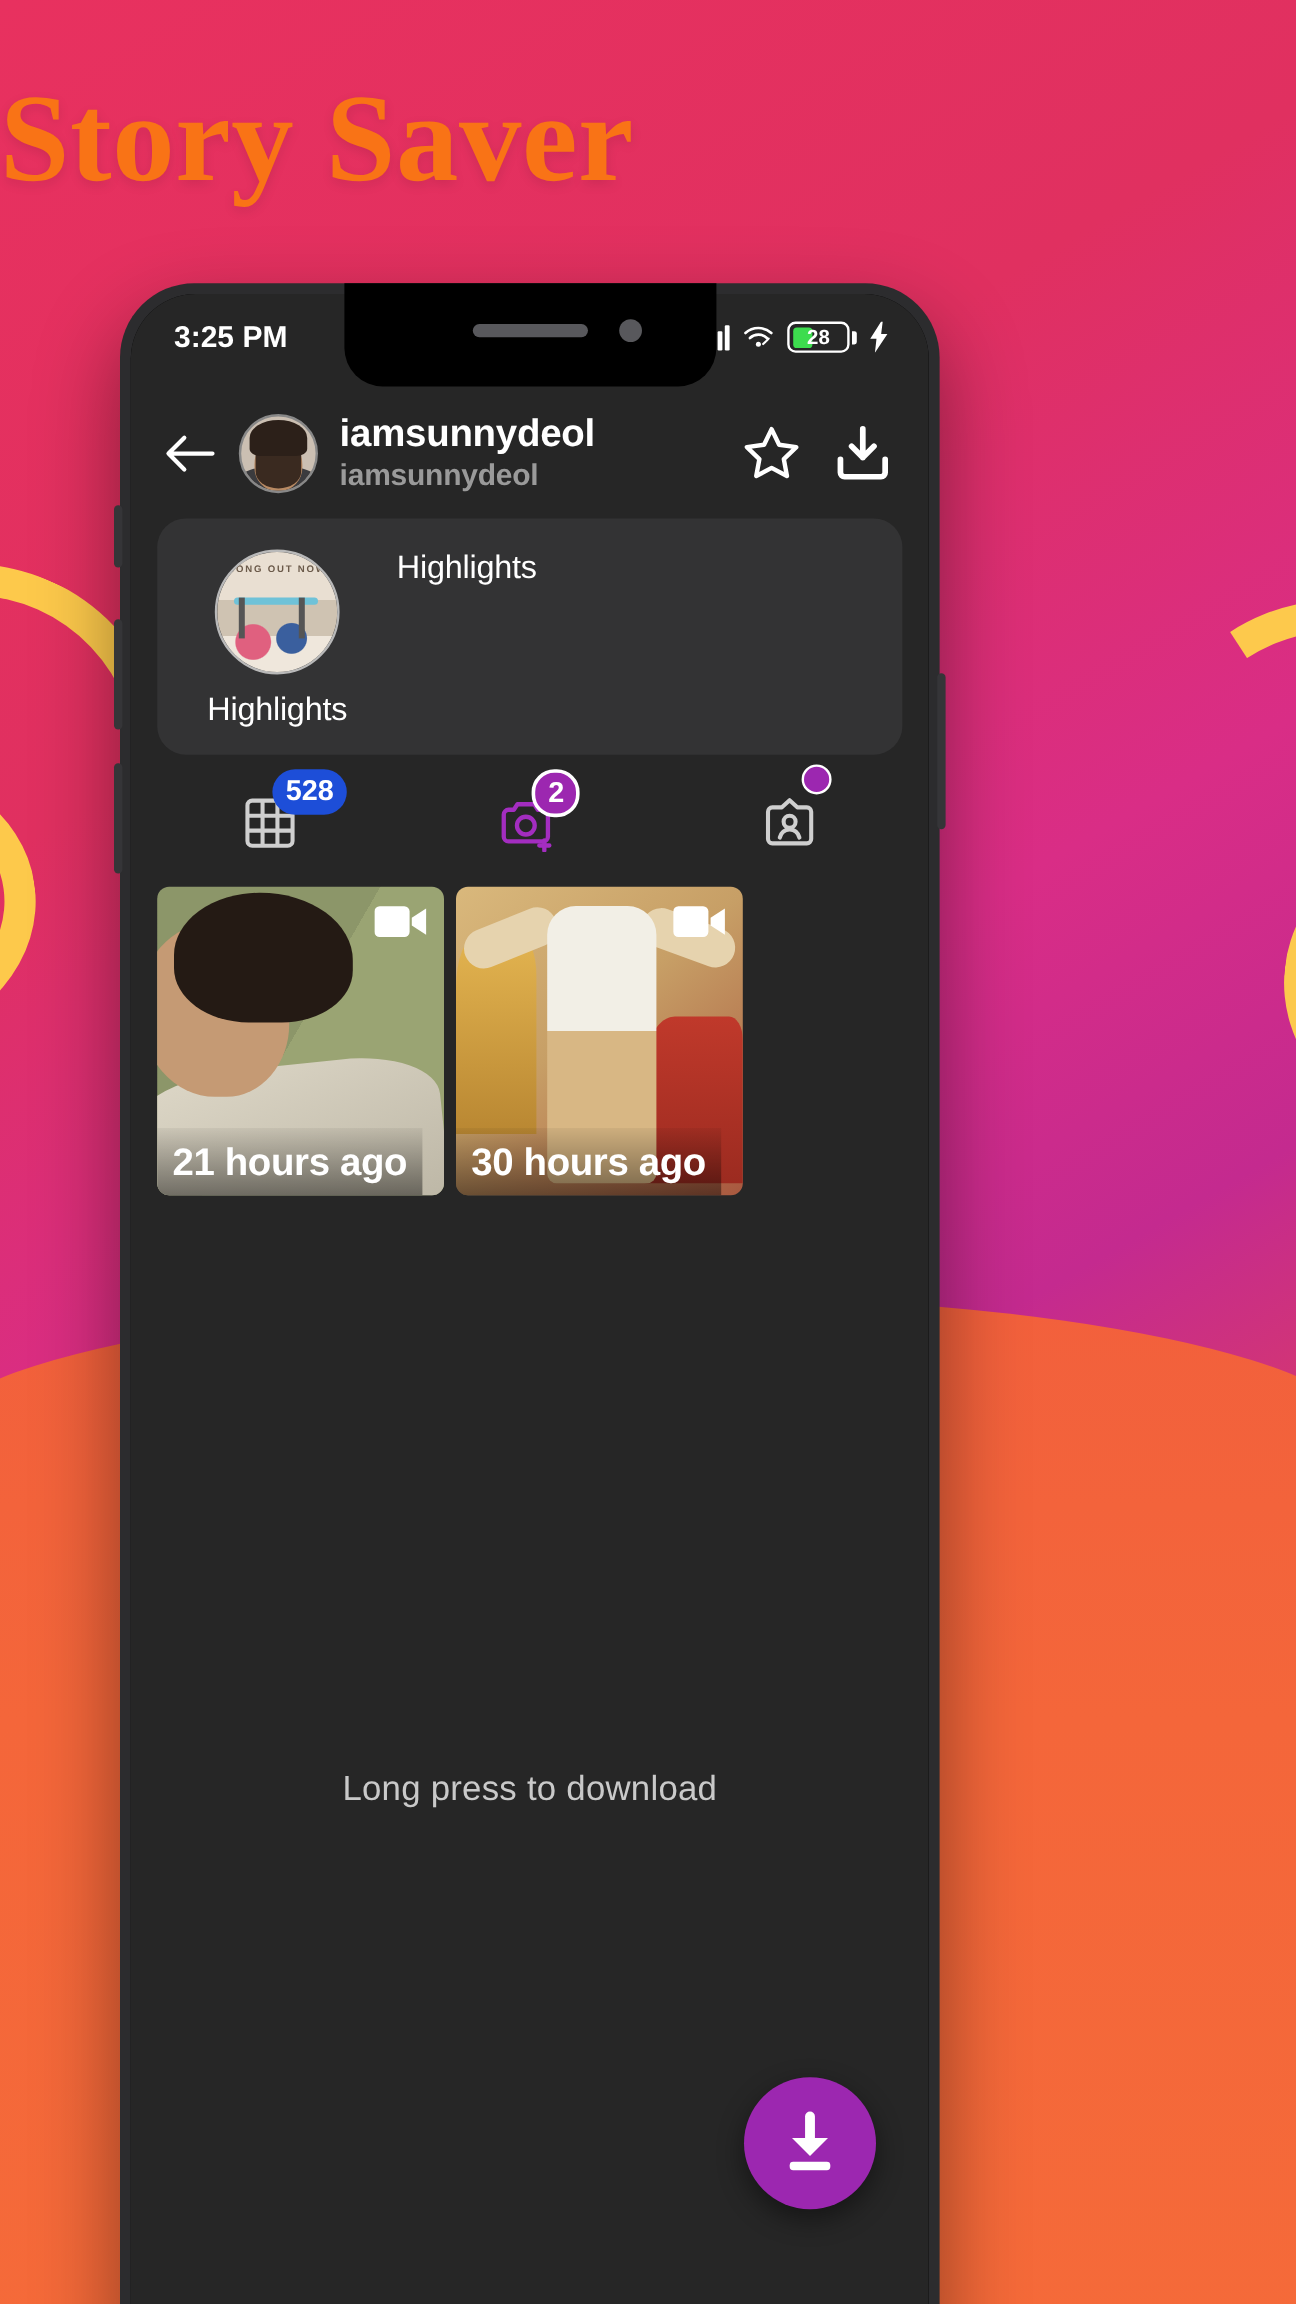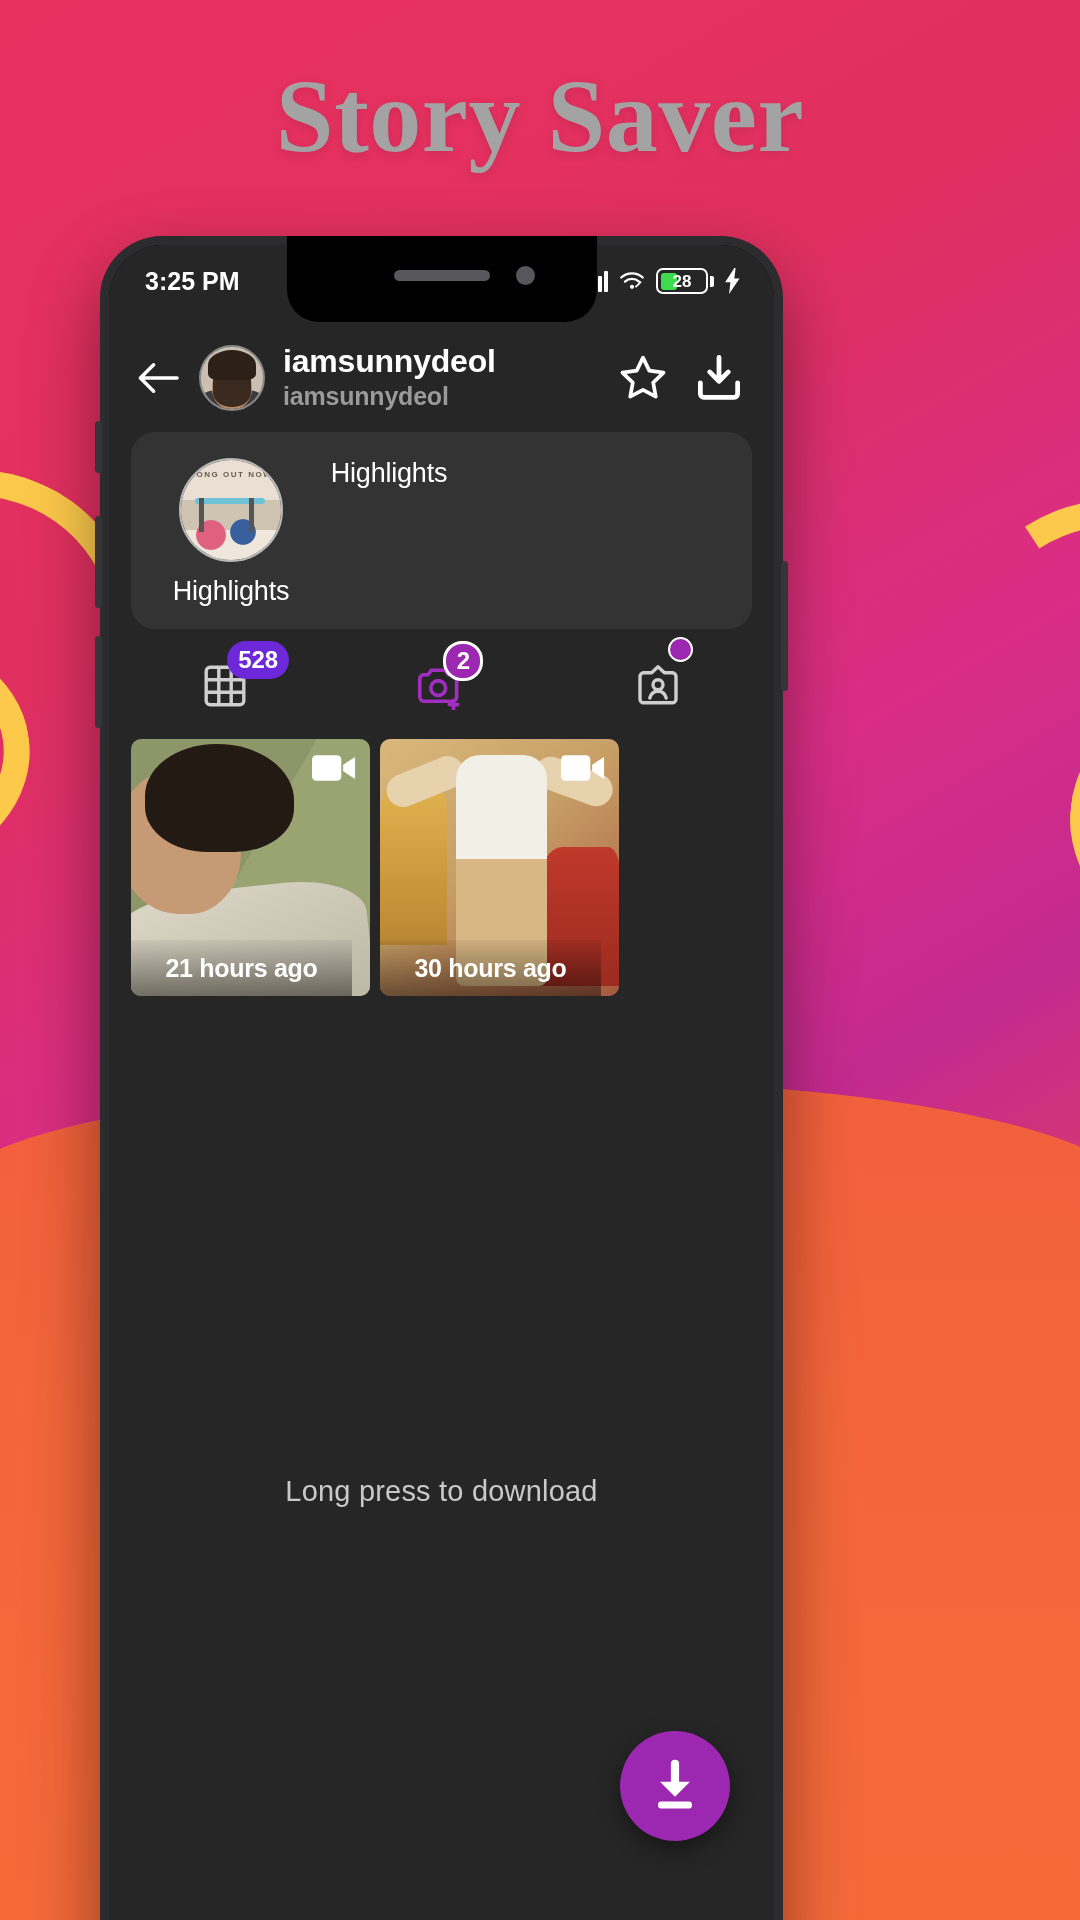--- a/index.html
+++ b/index.html
@@ -18,23 +18,23 @@
   .swirl{position:absolute;border:26px solid #ffd24a;border-radius:50%;opacity:.95}
   .swirl.a{left:-190px;top:470px;width:330px;height:330px;
     border-color:#ffd24a transparent transparent #ffd24a;transform:rotate(24deg)}
   .swirl.b{left:-230px;top:640px;width:260px;height:230px;
     border-color:transparent #ffd24a #ffd24a transparent;transform:rotate(-8deg)}
   .swirl.c{right:-200px;top:500px;width:330px;height:330px;
     border-color:#ffd24a #ffd24a transparent transparent;transform:rotate(12deg)}
   .swirl.d{right:-240px;top:700px;width:250px;height:240px;
     border-color:transparent transparent #ffd24a #ffd24a;transform:rotate(6deg)}
 
-  #promo-title{position:absolute;top:60px;left:0;right:0;text-align:center;
+  #promo-title{position:absolute;top:60px;left:0;right:0;
     font-family:"Liberation Serif","DejaVu Serif",serif;font-weight:700;
-    font-size:104px;letter-spacing:.5px;color:#a3a3a3;line-height:1.08;
+    font-size:104px;letter-spacing:.5px;color:#f97316;line-height:1.08;
     text-shadow:0 3px 10px rgba(0,0,0,.10)}
 
   
   #phone{position:absolute;left:100px;top:236px;width:683px;height:1760px;
     background:#2c2c2e;border-radius:62px;
     box-shadow:0 30px 70px rgba(0,0,0,.42);
     padding:9px}
   .phone-inner{position:absolute;inset:9px;background:#000;border-radius:54px;overflow:hidden}
   .side-btn{position:absolute;background:#353538;border-radius:4px}
   .side-btn.mute{left:-5px;top:185px;width:7px;height:52px}
@@ -106,21 +106,21 @@
   .thumb2{position:absolute;inset:0;background:linear-gradient(180deg,#0d0d12 0 62%,#17171d 100%)}
   .t2-slash{position:absolute;top:4%;width:17px;height:58%;background:
     linear-gradient(180deg,#caa88c,#6d5342);transform:skewX(-13deg);opacity:.9}
   .t2-txt{position:absolute;bottom:14%;left:0;right:0;text-align:center;
     font-size:19px;font-weight:800;color:#fff;letter-spacing:.5px}
 
   
   .tabs{display:flex;flex:none;padding:28px 8px 18px}
   .tab{flex:1;display:flex;justify-content:center;position:relative}
   .tab-ic{position:relative;width:64px;height:58px;display:flex;align-items:center;justify-content:center}
-  .badge{position:absolute;top:-16px;left:34px;background:#6d28d9;color:#fff;
+  .badge{position:absolute;top:-16px;left:34px;background:#1d4ed8;color:#fff;
     border-radius:19px;min-width:42px;height:38px;padding:0 11px;
     display:flex;align-items:center;justify-content:center;
     font-size:24px;font-weight:700;line-height:1}
   .badge.ring{background:#9c27b0;border:3px solid #fff;min-width:40px;height:40px;padding:0 8px}
   .dot-badge{position:absolute;top:-20px;left:42px;width:25px;height:25px;border-radius:50%;
     background:#9c27b0;border:2px solid #fff}
 
   
   .grid{display:flex;gap:10px;padding:6px 22px 0;flex:none}
   .cell{width:239px;height:257px;border-radius:10px;overflow:hidden;position:relative}
@@ -138,21 +138,21 @@
   .m2-arm.l{left:2%;transform:rotate(-22deg)}
   .m2-arm.r{right:2%;transform:rotate(20deg)}
   .m2-red{position:absolute;right:0;bottom:4%;width:34%;height:54%;
     background:linear-gradient(180deg,#c0392b,#9c2b20);border-radius:30% 14% 0 0}
   .m2-yel{position:absolute;left:0;top:16%;width:28%;height:64%;
     background:linear-gradient(180deg,#e3b450,#b98732);border-radius:26% 20% 0 0}
   .vid-ic{position:absolute;top:14px;right:14px;width:44px;height:30px}
   .ago{position:absolute;left:0;right:18px;bottom:0;height:56px;
     background:linear-gradient(180deg,rgba(0,0,0,.05),rgba(0,0,0,.45));
     display:flex;align-items:center;justify-content:center;
-    color:#fff;font-size:25px;font-weight:700;letter-spacing:-.3px}
+    color:#fff;font-size:32px;font-weight:700;letter-spacing:-.3px}
 
   .hint{flex:1;display:flex;align-items:center;justify-content:center;
     color:#c9c9c9;font-size:29px;letter-spacing:.2px}
 
   .fab{position:absolute;right:44px;bottom:146px;width:110px;height:110px;border-radius:50%;
     background:#9c27b0;display:flex;align-items:center;justify-content:center;
     box-shadow:0 8px 22px rgba(0,0,0,.45);z-index:5}
 </style>
 </head>
 <body>

